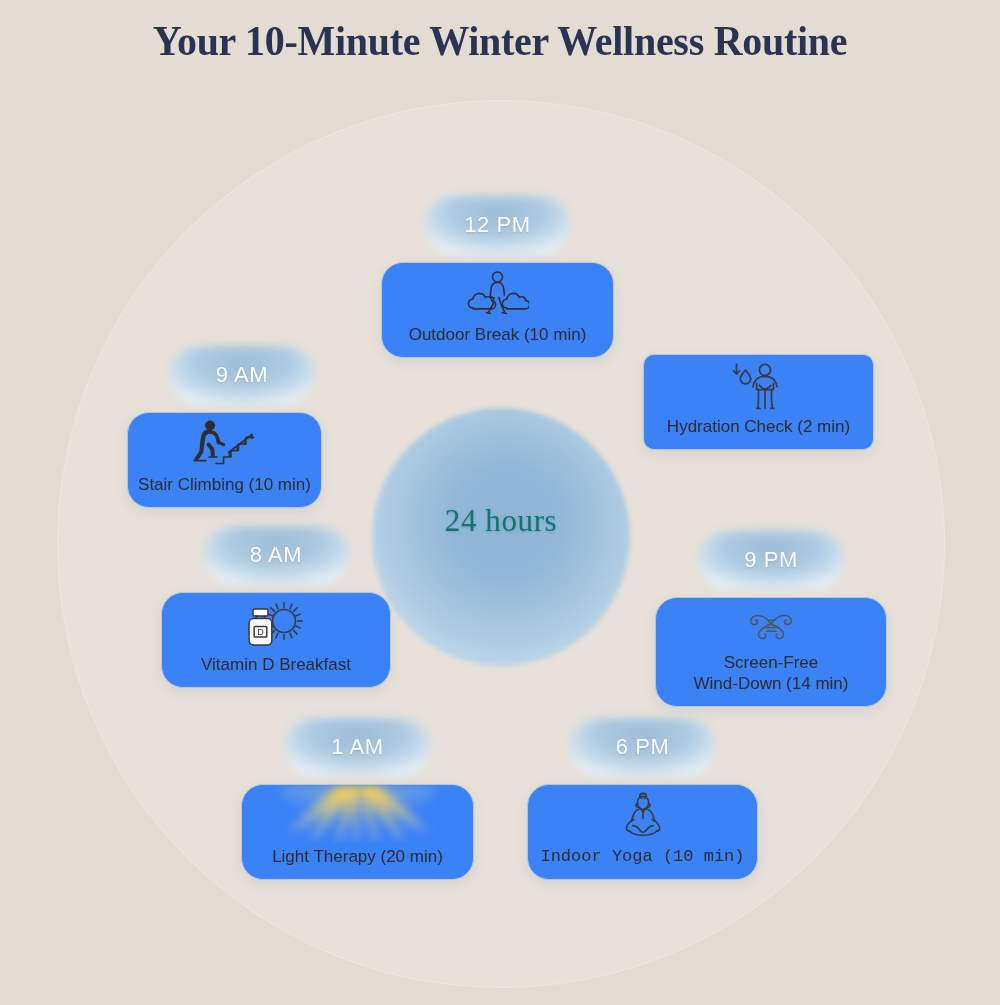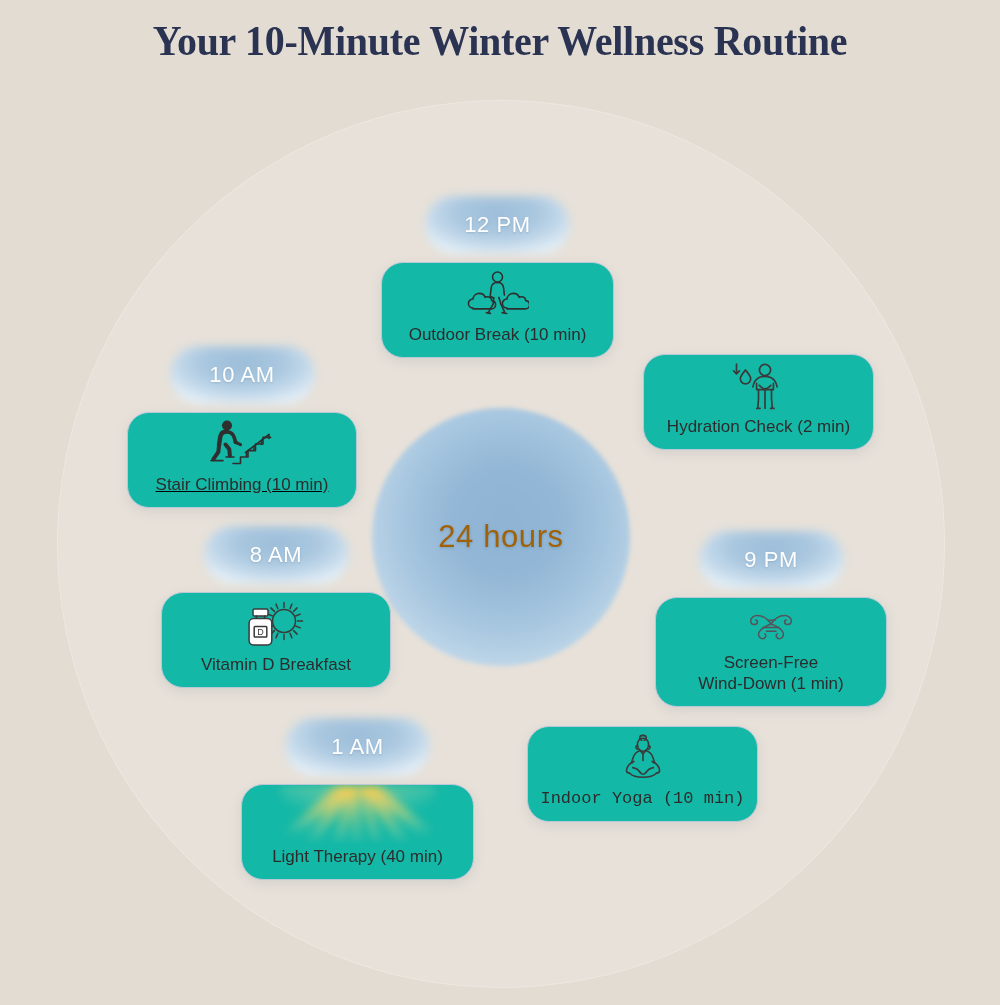--- a/index.html
+++ b/index.html
@@ -39,25 +39,25 @@
   .orb{
     position:absolute;
     left:372px;top:408px;width:258px;height:258px;
     border-radius:50%;
     background:
       radial-gradient(circle at 52% 44%, #8fb4d4 0%, #93b7d6 28%, #a8c7e0 55%, #c3d9ea 78%, #d8e6f1 92%, rgba(216,230,241,0.35) 100%);
     filter:blur(2.2px);
   }
   .orb-label{
     position:absolute;
-    left:372px;top:408px;width:258px;height:258px;
+    left:372px;top:392px;width:258px;height:258px;
     display:flex;align-items:center;justify-content:center;
-    font-family:Liberation Sans, sans-serif;
+    font-family:Liberation Serif, serif;
     font-size:31px;
-    color:#a16207;
+    color:#0f766e;
     letter-spacing:0.6px;
     text-shadow:0 1px 3px rgba(70,105,140,0.35);
   }
 
   
   .node{position:absolute;}
 
   .pill{
     position:relative;
     width:145px;height:58px;
@@ -76,21 +76,21 @@
   .pill .pill-text{
     position:relative;
     font-size:22px;font-weight:400;
     color:#ffffff;
     letter-spacing:0.6px;
     text-shadow:0 1px 2px rgba(120,150,175,0.45);
   }
 
   .card{
     position:relative;
-    background:#14b8a6;
+    background:#3b82f6;
     border:1px solid #b9c8d8;
     border-radius:22px;
     box-shadow:0 4px 12px rgba(120,130,145,0.16);
     box-sizing:border-box;
     display:flex;
     flex-direction:column;
     align-items:center;
     justify-content:flex-end;
     overflow:hidden;
     padding-bottom:12px;
@@ -117,24 +117,24 @@
     position:absolute;left:0;top:0;width:100%;height:62%;
     overflow:hidden;pointer-events:none;
   }
   .sunburst svg{filter:blur(5px);}
 
   
   #n-12pm{left:381px;top:196px;width:233px;}
   #n-12pm .card{width:233px;height:96px;}
 
   #n-10am{left:127px;top:346px;width:230px;}
-  #n-10am .card{width:230px;height:96px;text-decoration:underline;}
+  #n-10am .card{width:195px;height:96px;}
 
   #n-3pm{left:643px;top:346px;width:231px;}
-  #n-3pm .card{width:231px;height:96px;}
+  #n-3pm .card{width:231px;height:96px;border-radius:11px;}
 
   #n-8am{left:161px;top:526px;width:230px;}
   #n-8am .card{width:230px;height:96px;}
 
   #n-9pm{left:655px;top:531px;width:232px;}
   #n-9pm .card{width:232px;height:110px;}
 
   #n-7am{left:241px;top:718px;width:233px;}
   #n-7am .card{width:233px;height:96px;}
 
@@ -174,21 +174,21 @@
           <path d="M19.4 42.6l4 .8M35.2 42.6l4.4.9"></path>
         </svg>
       </div>
       <div class="card-label">Outdoor Break (10 min)</div>
     </div>
   </div>
 
   <div class="node" id="n-10am">
     <div class="pill">
       <div class="pill-bg"></div>
-      <span class="pill-text">10 AM</span>
+      <span class="pill-text">9 AM</span>
     </div>
     <div class="gap"></div>
     <div class="card">
       <div class="card-icon">
         <svg width="64" height="50" viewBox="0 0 64 50" fill="none" stroke="#2f2f2f" stroke-width="1.6" stroke-linecap="round" stroke-linejoin="round">
           <circle cx="17" cy="6.5" r="5" fill="#2f2f2f" stroke="none"></circle>
           <path d="M17 12.5c-4 0-6.3 2.3-6.8 5.6l-1.2 8" stroke-width="4.4"></path>
           <path d="M17.5 13c3.6.3 5.6 2.2 6.6 5.2l1.6 5.2" stroke-width="3.6"></path>
           <path d="M25 23l5.5 2.6" stroke-width="3.2"></path>
           <path d="M9 26.2l-.6 6.6-5 7.4" stroke-width="4"></path>
@@ -263,21 +263,21 @@
           <path d="M30 21c-3-4.5-8-8.5-13.5-8.5-4 0-6.8 2.4-6.8 5.3 0 2.3 1.7 3.8 3.7 3.8 1.8 0 3-1.1 3-2.5 0-1.2-.8-2-1.8-2"></path>
           <path d="M30 21c3-4.5 8-8.5 13.5-8.5 4 0 6.8 2.4 6.8 5.3 0 2.3-1.7 3.8-3.7 3.8-1.8 0-3-1.1-3-2.5 0-1.2.8-2 1.8-2"></path>
           <path d="M30 21c-3.8 1.4-9 3.8-11.4 7.3-1.9 2.8-1 5.7 1.2 6.8 1.9 1 3.9.3 4.7-1.2.7-1.3.2-2.6-.8-3.1"></path>
           <path d="M30 21c3.8 1.4 9 3.8 11.4 7.3 1.9 2.8 1 5.7-1.2 6.8-1.9 1-3.9.3-4.7-1.2-.7-1.3-.2-2.6.8-3.1"></path>
           <path d="M22 24.5h16"></path>
           <path d="M25.5 28.3h9.5"></path>
           <path d="M27 17.2h7"></path>
         </svg>
       </div>
       <div class="card-label">Screen-Free
-Wind-Down (1 min)</div>
+Wind-Down (14 min)</div>
     </div>
   </div>
 
   <div class="node" id="n-7am">
     <div class="pill">
       <div class="pill-bg"></div>
       <span class="pill-text">1 AM</span>
     </div>
     <div class="gap"></div>
     <div class="card">
@@ -300,25 +300,29 @@
             <polygon points="116,0 110,0 90,60 100,60"></polygon>
             <polygon points="116,0 113,0 110,60 119,60"></polygon>
             <polygon points="117,0 122,0 140,60 131,60"></polygon>
             <polygon points="117,0 128,0 168,58 156,58"></polygon>
             <polygon points="117,0 136,0 192,48 178,50"></polygon>
             <polygon points="116,0 96,0 42,48 55,50"></polygon>
           </g>
           <ellipse cx="116" cy="2" rx="78" ry="46" fill="url(#coreg)"></ellipse>
         </svg>
       </div>
-      <div class="card-label">Light Therapy (40 min)</div>
+      <div class="card-label">Light Therapy (20 min)</div>
     </div>
   </div>
 
   <div class="node" id="n-6pm">
+    <div class="pill">
+      <div class="pill-bg"></div>
+      <span class="pill-text">6 PM</span>
+    </div>
     <div class="gap"></div>
     <div class="card">
       <div class="card-icon">
         <svg width="58" height="50" viewBox="0 0 58 50" fill="none" stroke="#3a3a3a" stroke-width="1.6" stroke-linecap="round" stroke-linejoin="round">
           <path d="M29 2.4c2 0 3.3 1.2 3.3 2.6 0 1.2-.9 2-2 2.3"></path>
           <path d="M29 2.4c-2 0-3.3 1.2-3.3 2.6 0 1.2.9 2 2 2.3"></path>
           <path d="M23.4 11.5c0-3.6 2.5-6.3 5.6-6.3s5.6 2.7 5.6 6.3c0 3.7-2.5 6.7-5.6 6.7s-5.6-3-5.6-6.7z"></path>
           <path d="M34.6 12.4c1 .3 1.7 1.2 1.5 2.2-.2 1-1.1 1.6-2.1 1.5"></path>
           <path d="M23.4 12.4c-1 .3-1.7 1.2-1.5 2.2.2 1 1.1 1.6 2.1 1.5"></path>
           <path d="M26.2 17.6l2.8 3.4 2.9-3.4"></path>

